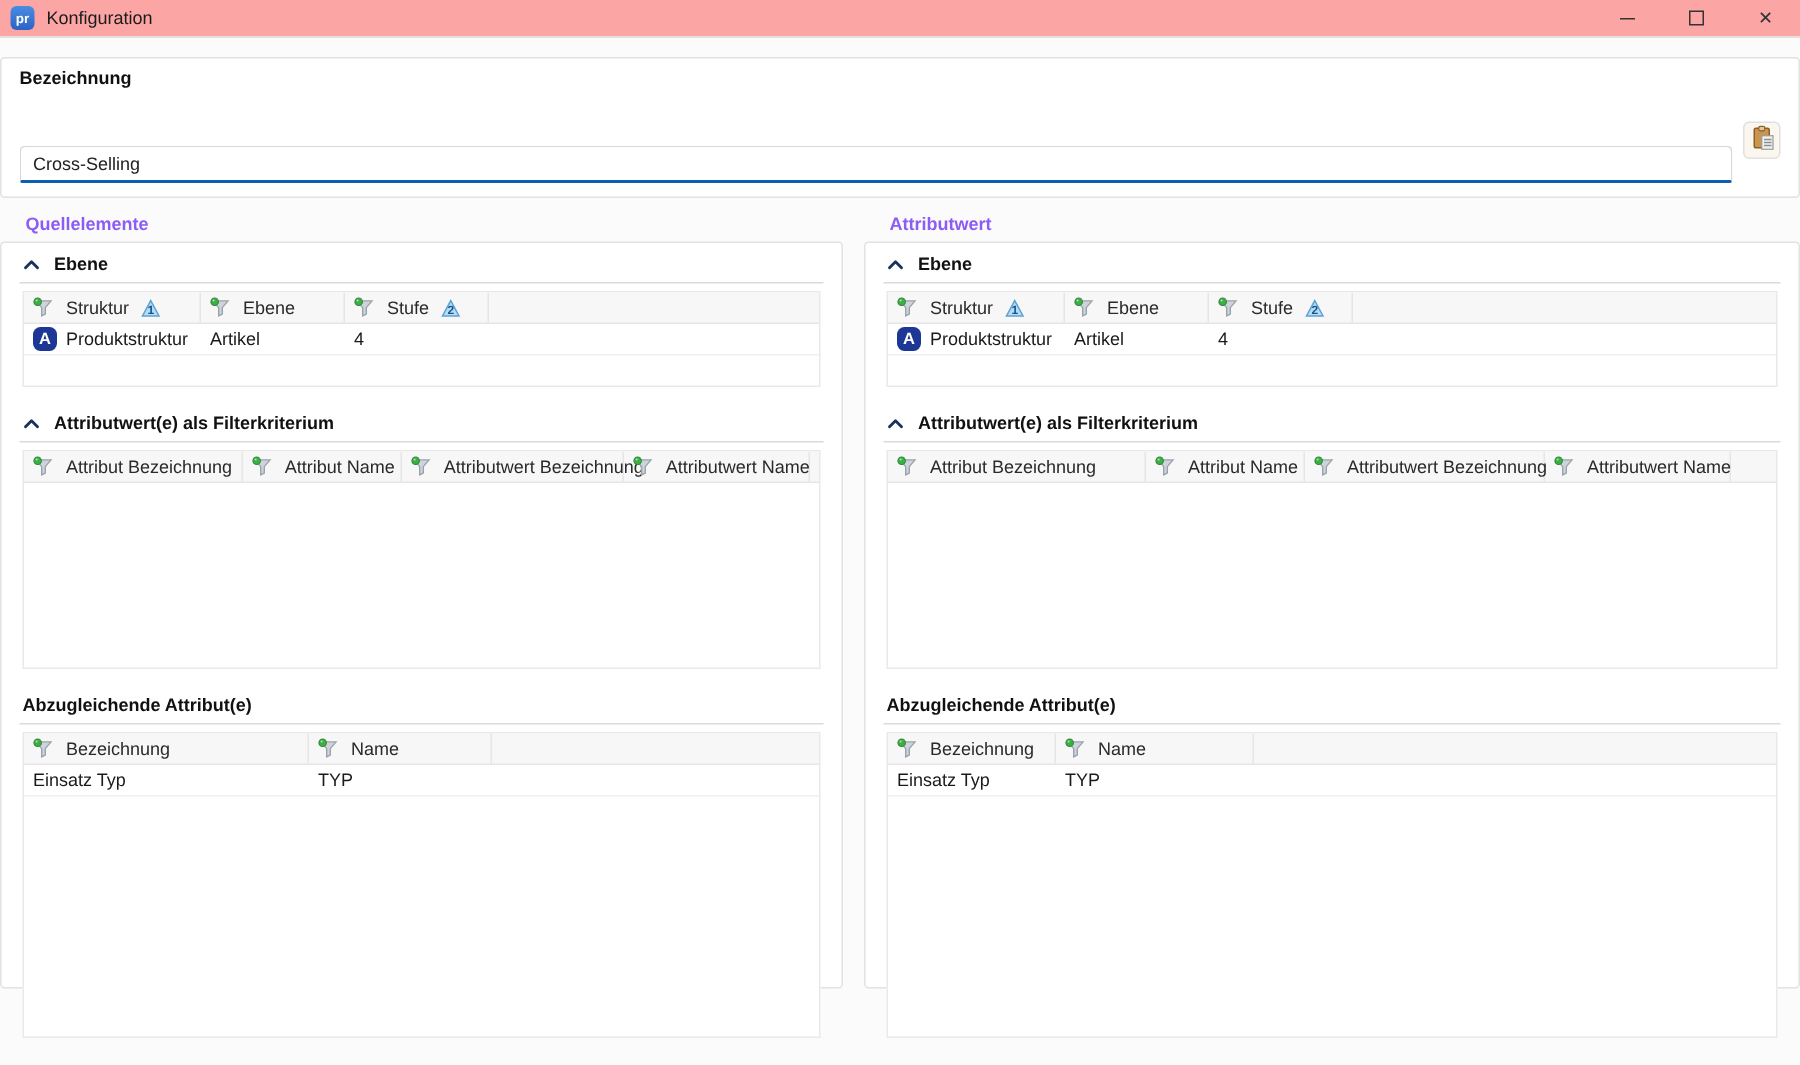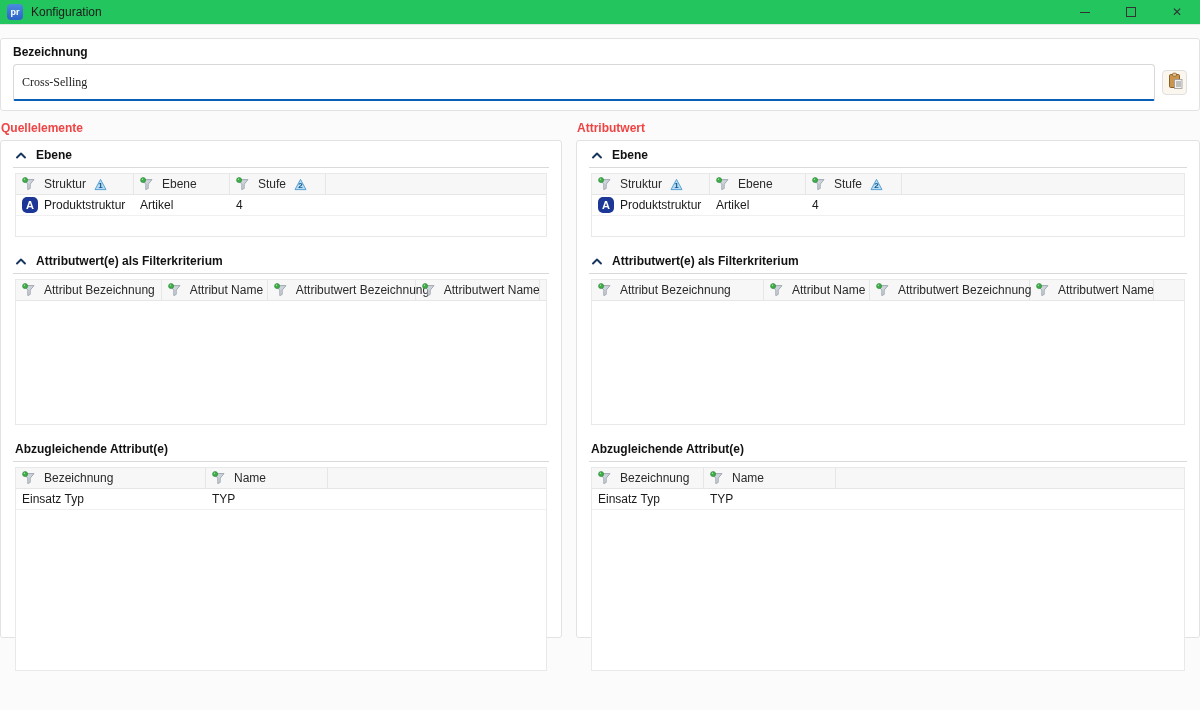--- a/index.html
+++ b/index.html
@@ -6,21 +6,21 @@
   html,body { width:1200px; height:710px; overflow:hidden; }
   body {
     font-family:"Liberation Sans", sans-serif;
     font-size:12px; color:#1a1a1a;
     background:#fbfbfb;
   }
   .window { width:1200px; height:710px; background:#fbfbfb; position:relative; }
 
   
   .titlebar {
-    height:25px; background:#22c55e; border-bottom:1px solid #e3e3e3;
+    height:25px; background:#fca5a5; border-bottom:1px solid #e3e3e3;
     display:flex; align-items:center; padding-left:7px;
   }
   .app-icon {
     width:16px; height:16px; border-radius:4px;
     background:linear-gradient(180deg,#4a8ce0,#2c63c6);
     color:#fff; font-size:9px; font-weight:bold;
     display:flex; align-items:center; justify-content:center;
   }
   .win-title { margin-left:8px; font-size:12px; color:#1b1b1b; }
   .win-controls { margin-left:auto; display:flex; height:100%; }
@@ -33,33 +33,33 @@
   .glyph-close { font-size:12px; line-height:1; color:#333; }
 
   
   .client { padding:13px 0 0; }
   .groupbox { background:#fff; border:1px solid #e2e2e2; border-radius:3px; }
 
   .bez-box { padding:6px 12px 9px; }
   .g-label { font-weight:bold; font-size:12px; color:#111; }
   .input-row { display:flex; align-items:center; gap:7px; margin-top:5px; }
   .text-input {
-    flex:1; height:37px; background:#fff;
+    flex:1; height:25px; background:#fff;
     border:1px solid #d8d8d8; border-bottom:2px solid #0a5fb4;
     border-radius:4px 4px 2px 2px; padding:0 8px; font-size:12px;
-    font-family:Liberation Serif, serif; color:#222; outline:none;
+    font-family:Liberation Sans, sans-serif; color:#222; outline:none;margin-top:33px;
   }
   .icon-btn {
     width:25px; height:25px; border:1px solid #e0e0e0; border-radius:4px;
     background:#fbf7ef; display:flex; align-items:center; justify-content:center; cursor:default;
   }
 
   
   .columns { display:grid; grid-template-columns:562px 1fr; gap:14px; margin-top:10px; }
-  .col-title { font-weight:bold; margin:0 0 5px 1px; color:#ef4444; }
+  .col-title { font-weight:bold; margin:0 0 5px 17px; color:#8b5cf6; }
   .col-box { background:#fff; border:1px solid #e2e2e2; border-radius:3px; height:498px; padding:3px 12px 0; }
 
   .section-header {
     display:flex; align-items:center; gap:9px;
     padding:4px 2px 5px; border-bottom:1px solid #dadada;
     font-weight:bold; color:#111;
   }
   .section + .section { margin-top:13px; }
   .chev { display:inline-flex; cursor:default; }
 

